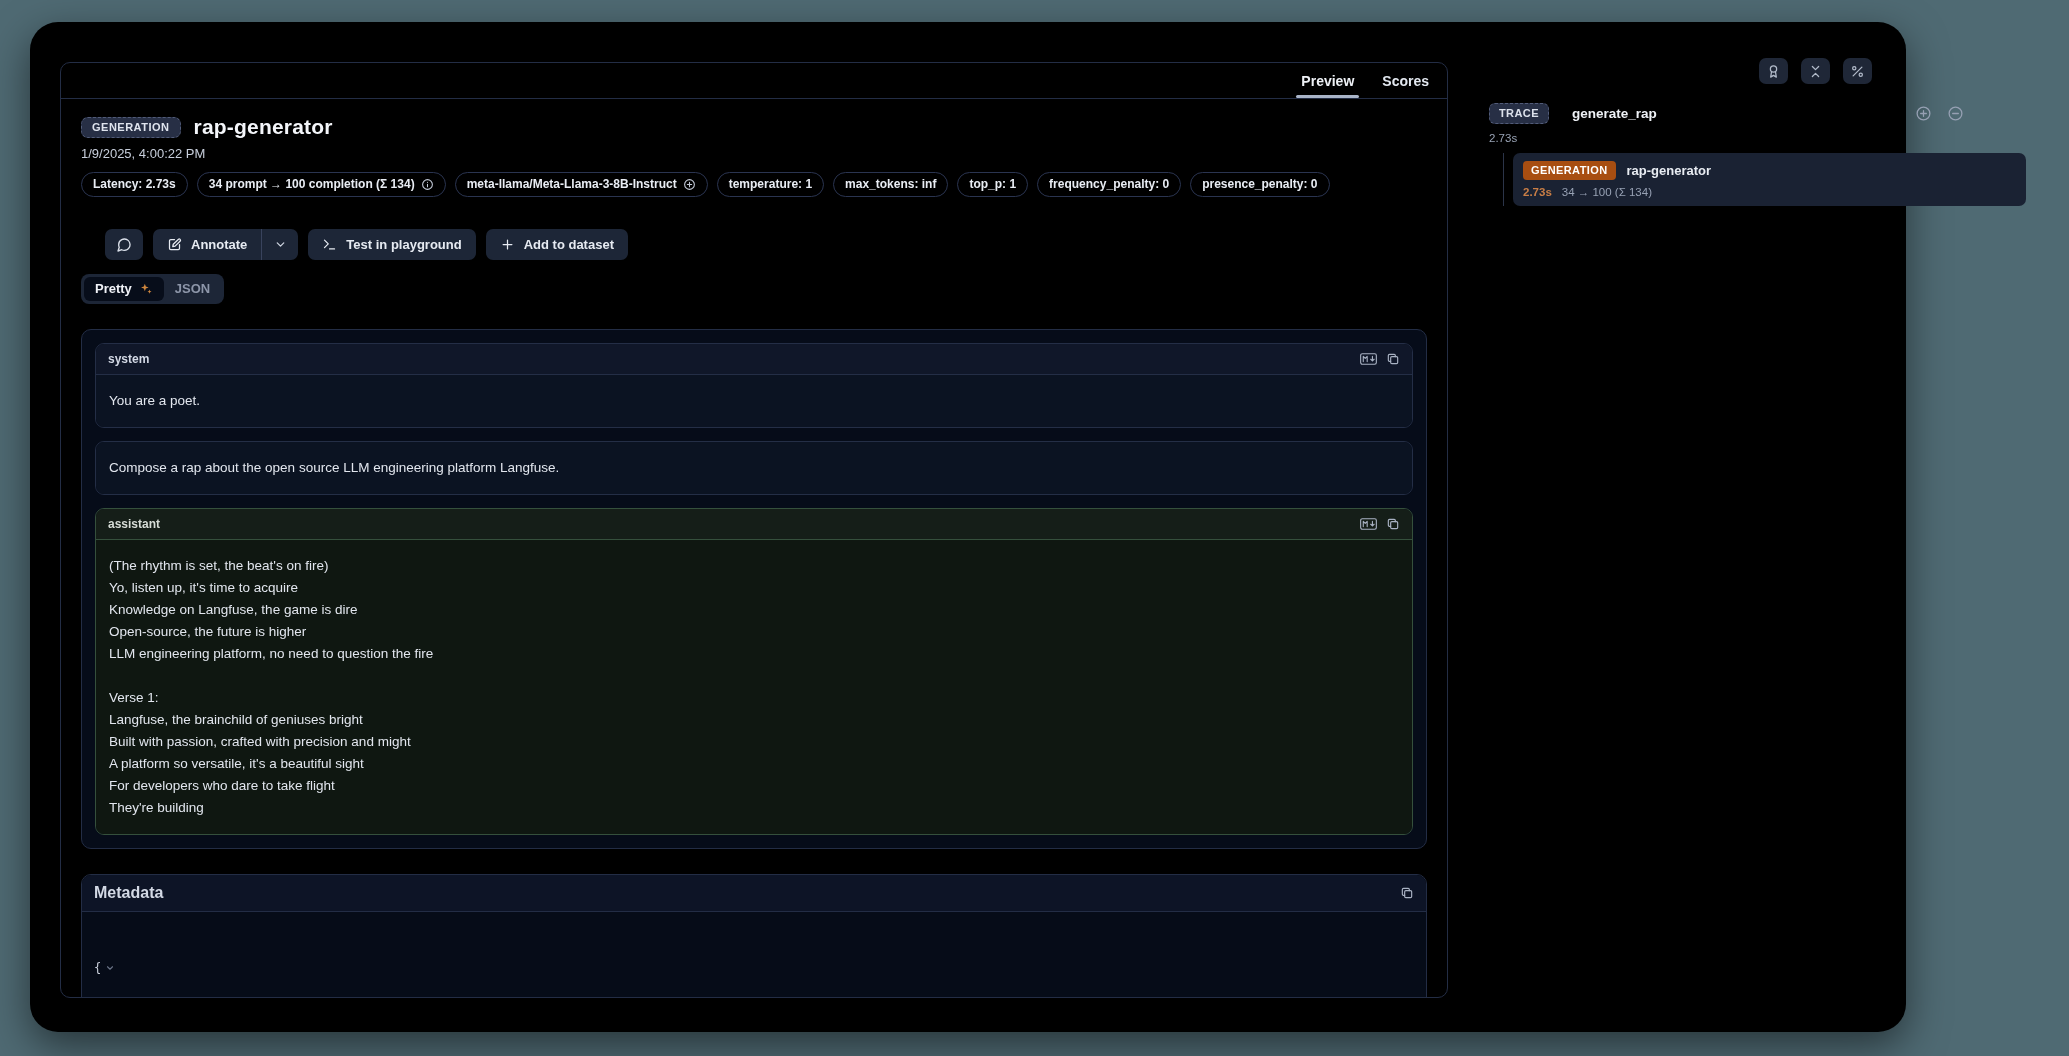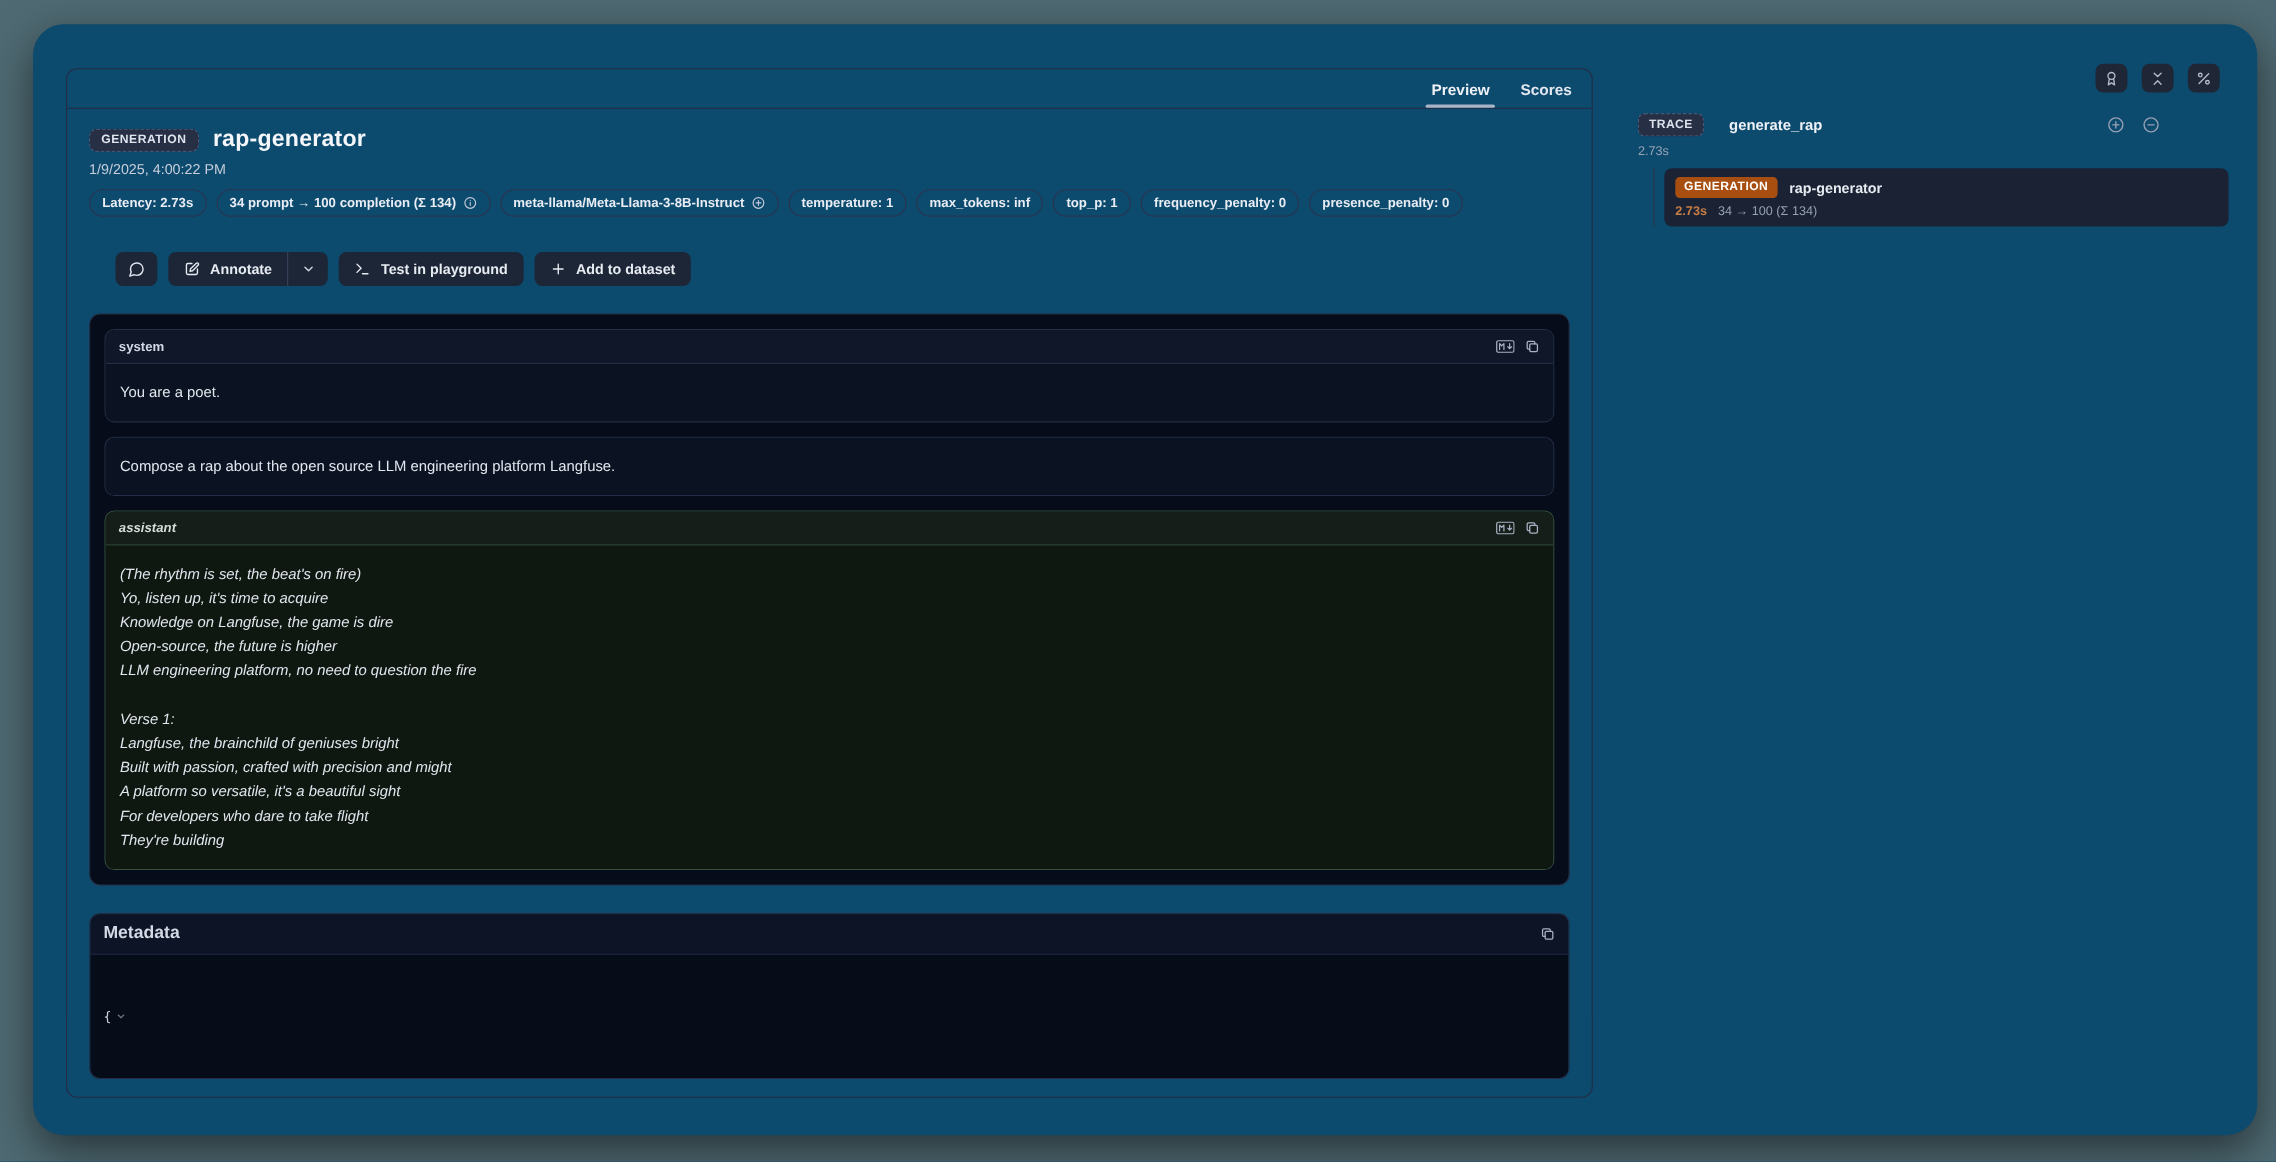--- a/index.html
+++ b/index.html
@@ -4,22 +4,22 @@
 <style>
   * { margin:0; padding:0; box-sizing:border-box; }
   html,body { width:2069px; height:1056px; overflow:hidden; }
   body {
     background:#4f6a73;
     font-family:"Liberation Sans", sans-serif;
     position:relative;
     -webkit-font-smoothing:antialiased;
   }
   .window {
-    position:absolute; left:30px; top:22px; width:2022px; height:1010px;
-    background:#0c4a6e; border-radius:28px;
+    position:absolute; left:30px; top:22px; width:1876px; height:1010px;
+    background:#000000; border-radius:28px;
     box-shadow:0 14px 40px rgba(0,0,0,.5);
   }
   svg { display:block; }
 
   
   .main-panel {
     position:absolute; left:30px; top:40px; width:1388px; height:936px;
     border:1px solid #232d45; border-radius:10px;
     display:flex; flex-direction:column; overflow:hidden;
   }
@@ -89,21 +89,21 @@
     display:flex; justify-content:space-between; align-items:center;
     padding:8px 12px; background:#101729; border-bottom:1px solid #242e46;
     font-size:12px; font-weight:700; color:#d3d9e5;
   }
   .hicons { display:flex; gap:9px; color:#a9b2c3; align-items:center; }
   .hicon { cursor:pointer; }
   .msg-body {
     padding:15px 13px; background:#0b1322; font-size:13.5px; color:#e2e6ee;
     line-height:22px; white-space:pre-wrap;
   }
-  .msg.assistant { border-color:#35503c;font-style:italic; }
+  .msg.assistant { border-color:#35503c; }
   .msg.assistant .msg-header { background:#151e18; border-bottom-color:#35503c; color:#d6dcd6; }
   .msg.assistant .msg-body { background:#0f1711; }
 
   
   .metadata-card { margin-top:25px; border:1px solid #232d45; border-radius:10px; overflow:hidden; }
   .md-header {
     display:flex; justify-content:space-between; align-items:center;
     padding:9px 12px; background:#0d1426; border-bottom:1px solid #232d45;
     font-size:16px; font-weight:700; color:#d3d9e5;
   }
@@ -240,20 +240,36 @@
         <div class="btn">
           <span>
             <svg width="15" height="15" viewBox="0 0 24 24" fill="none" stroke="currentColor" stroke-width="2" stroke-linecap="round">
                 <path d="M12 5v14M5 12h14"></path>
               </svg>
           </span>
           <span>Add to dataset</span>
         </div>
       </div>
 
+      <div class="toggle-row">
+        <div class="toggle">
+          <div class="seg active">
+            <span>Pretty</span>
+            <span class="sparkle">
+              <svg width="14" height="14" viewBox="0 0 24 24" fill="currentColor">
+                  <path d="M10 3l1.7 4.8L16.5 9.5l-4.8 1.7L10 16l-1.7-4.8L3.5 9.5l4.8-1.7z"></path>
+                  <path d="M18 13l.9 2.6 2.6.9-2.6.9L18 20l-.9-2.6-2.6-.9 2.6-.9z"></path>
+                </svg>
+            </span>
+          </div>
+          <div class="seg">
+            <span>JSON</span>
+          </div>
+        </div>
+      </div>
 
       <div class="messages-card">
 
         <div class="msg">
           <div class="msg-header">
             <span>system</span>
             <span class="hicons">
               <span class="hicon">
                 <svg width="17" height="14" viewBox="0 0 26 18" fill="none" stroke="currentColor" stroke-width="1.7" stroke-linecap="round" stroke-linejoin="round">
                     <rect x="1" y="1" width="24" height="16" rx="2.5"></rect>

